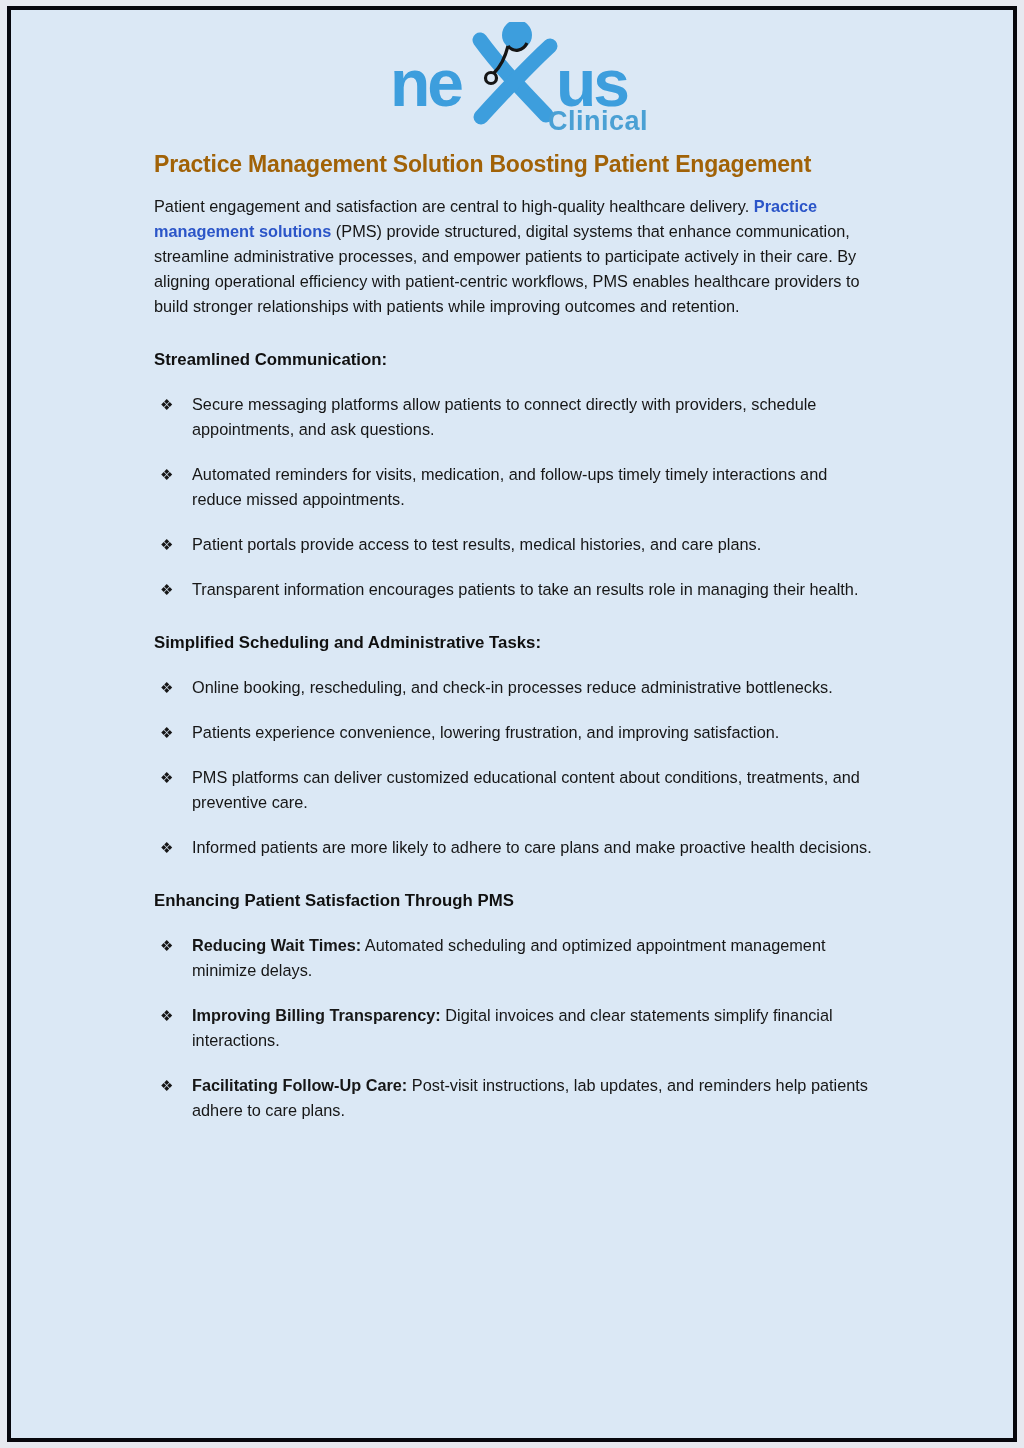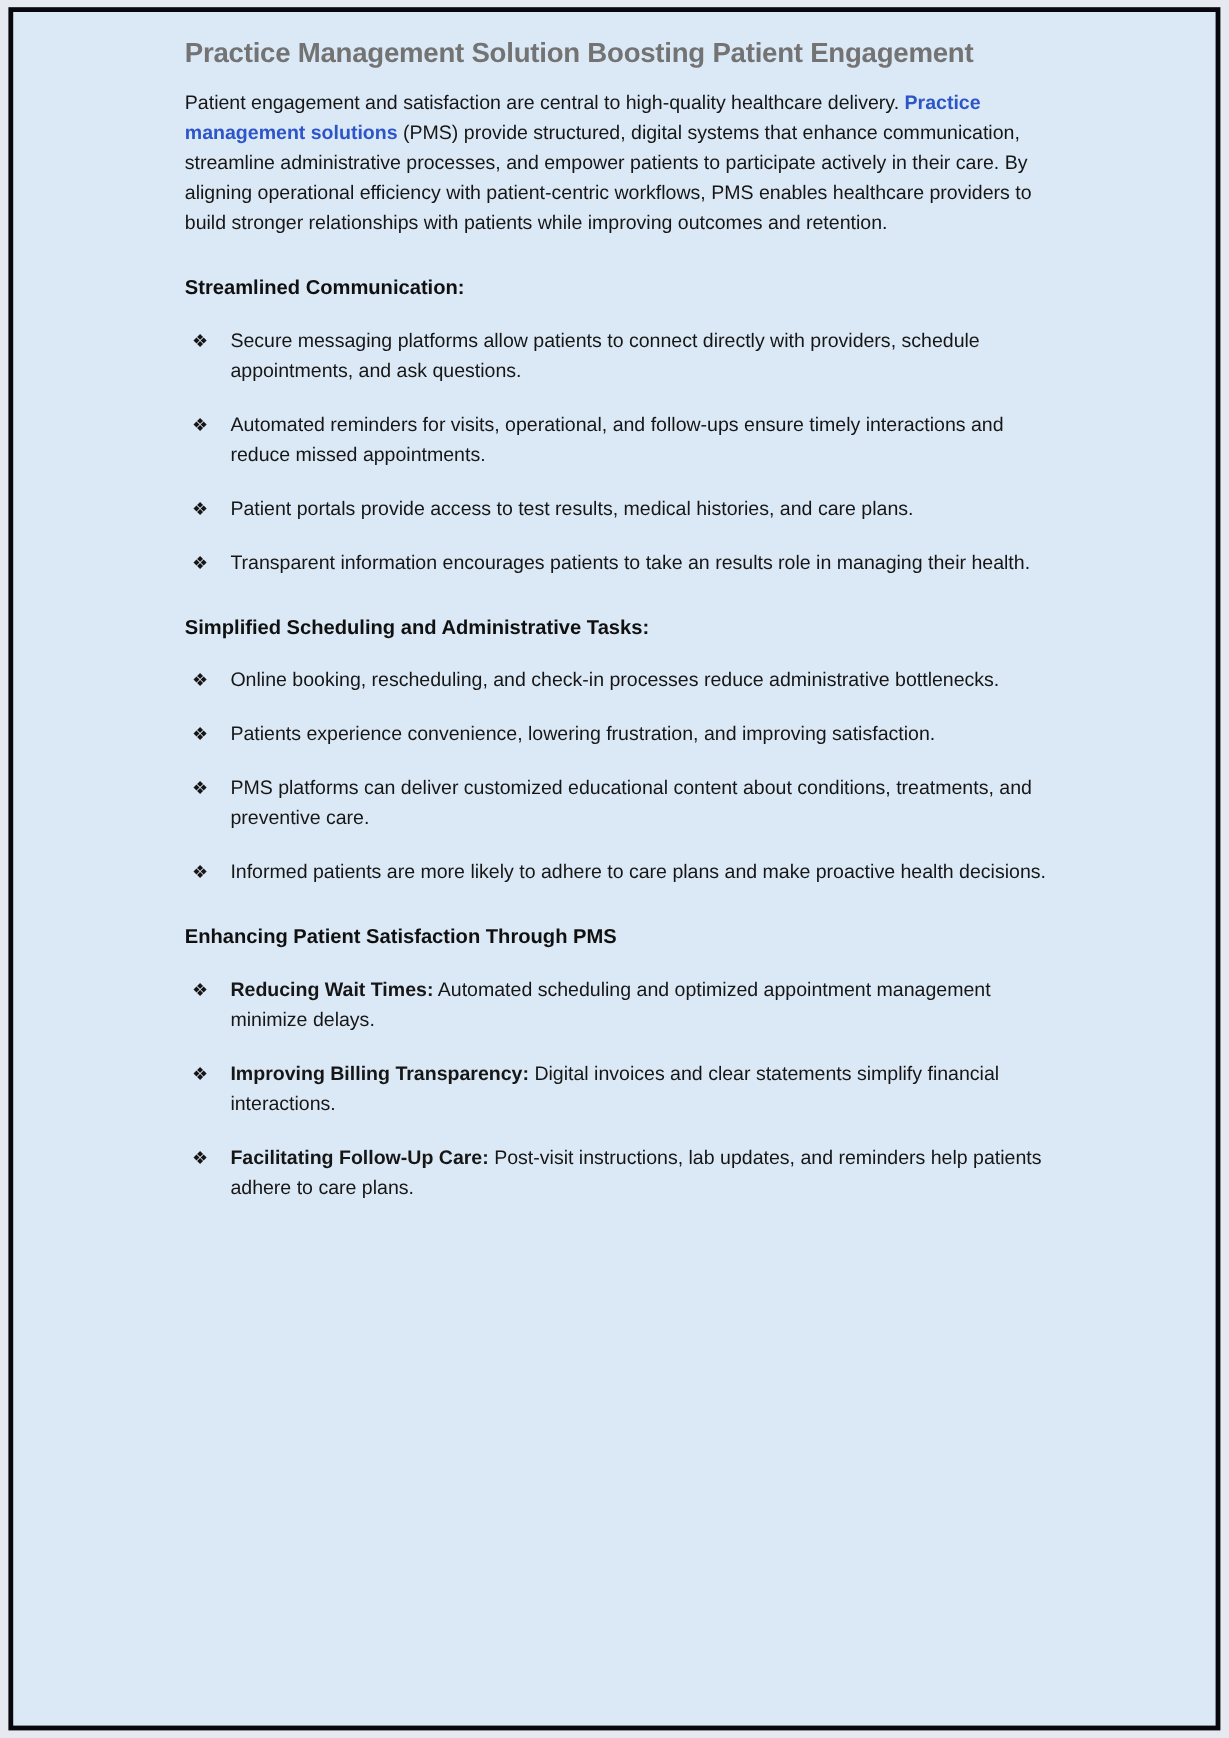--- a/index.html
+++ b/index.html
@@ -23,21 +23,21 @@
     color: #161616;
   }
   .logo-wrap {
     width: 300px;
     margin: 4px auto 0;
   }
   h1.doc-title {
     font-size: 23px;
     line-height: 28px;
     font-weight: bold;
-    color: #737373;
+    color: #a16207;
     margin: 12px 0 0 0;
     letter-spacing: -0.2px;
   }
   p.para {
     font-size: 16.3px;
     line-height: 25px;
     margin: 16px 0 0 0;
   }
   .pms-link {
     color: #2b55c8;
@@ -66,34 +66,56 @@
   }
   .bullet .btext { flex: 1; }
   .bold-lead { font-weight: bold; }
 </style>
 </head>
 <body>
 
 <div class="page-frame">
   <div class="content">
 
+    <div class="logo-wrap">
+      <svg width="300" height="112" viewBox="0 0 300 112">
+
+        <text x="26" y="84" font-family="Liberation Sans, sans-serif" font-size="66" font-weight="bold" fill="#3d9edd" letter-spacing="-3">ne</text>
+
+        <g>
+          <path d="M 116 18 C 135 44, 158 68, 182 93" stroke="#3d9edd" stroke-width="15" stroke-linecap="round" fill="none"></path>
+          <path d="M 186 24 C 162 46, 140 70, 117 95" stroke="#3d9edd" stroke-width="15" stroke-linecap="round" fill="none"></path>
+          <circle cx="153" cy="13" r="15" fill="#3d9edd"></circle>
+        </g>
+
+        <g>
+          <path d="M 144 24 C 150 31, 159 29, 163 21" stroke="#151515" stroke-width="3.2" fill="none"></path>
+          <path d="M 144 24 C 141 36, 136 45, 130 51" stroke="#151515" stroke-width="3.2" fill="none"></path>
+          <circle cx="127" cy="56" r="5.5" stroke="#151515" stroke-width="3.2" fill="none"></circle>
+        </g>
+
+        <text x="192" y="84" font-family="Liberation Sans, sans-serif" font-size="66" font-weight="bold" fill="#3d9edd" letter-spacing="-3">us</text>
+
+        <text x="284" y="108" text-anchor="end" font-family="Liberation Sans, sans-serif" font-size="27" font-weight="bold" fill="#4aa0d4" letter-spacing="0.5">Clinical</text>
+      </svg>
+    </div>
 
     <h1 class="doc-title">Practice Management Solution Boosting Patient Engagement</h1>
 
     <p class="para"><span>Patient engagement and satisfaction are central to high-quality healthcare delivery. </span><a class="pms-link">Practice management solutions</a><span> (PMS) provide structured, digital systems that enhance communication, streamline administrative processes, and empower patients to participate actively in their care. By aligning operational efficiency with patient-centric workflows, PMS enables healthcare providers to build stronger relationships with patients while improving outcomes and retention.</span></p>
 
 
     <h2 class="sec-heading">Streamlined Communication:</h2>
     <div class="bullet">
       <span class="marker">❖</span>
       <div class="btext">Secure messaging platforms allow patients to connect directly with providers, schedule appointments, and ask questions.</div>
     </div>
     <div class="bullet">
       <span class="marker">❖</span>
-      <div class="btext">Automated reminders for visits, operational, and follow-ups ensure timely interactions and reduce missed appointments.</div>
+      <div class="btext">Automated reminders for visits, medication, and follow-ups timely timely interactions and reduce missed appointments.</div>
     </div>
 
     <div class="bullet">
       <span class="marker">❖</span>
       <div class="btext">Patient portals provide access to test results, medical histories, and care plans.</div>
     </div>
     <div class="bullet">
       <span class="marker">❖</span>
       <div class="btext">Transparent information encourages patients to take an results role in managing their health.</div>
     </div>

